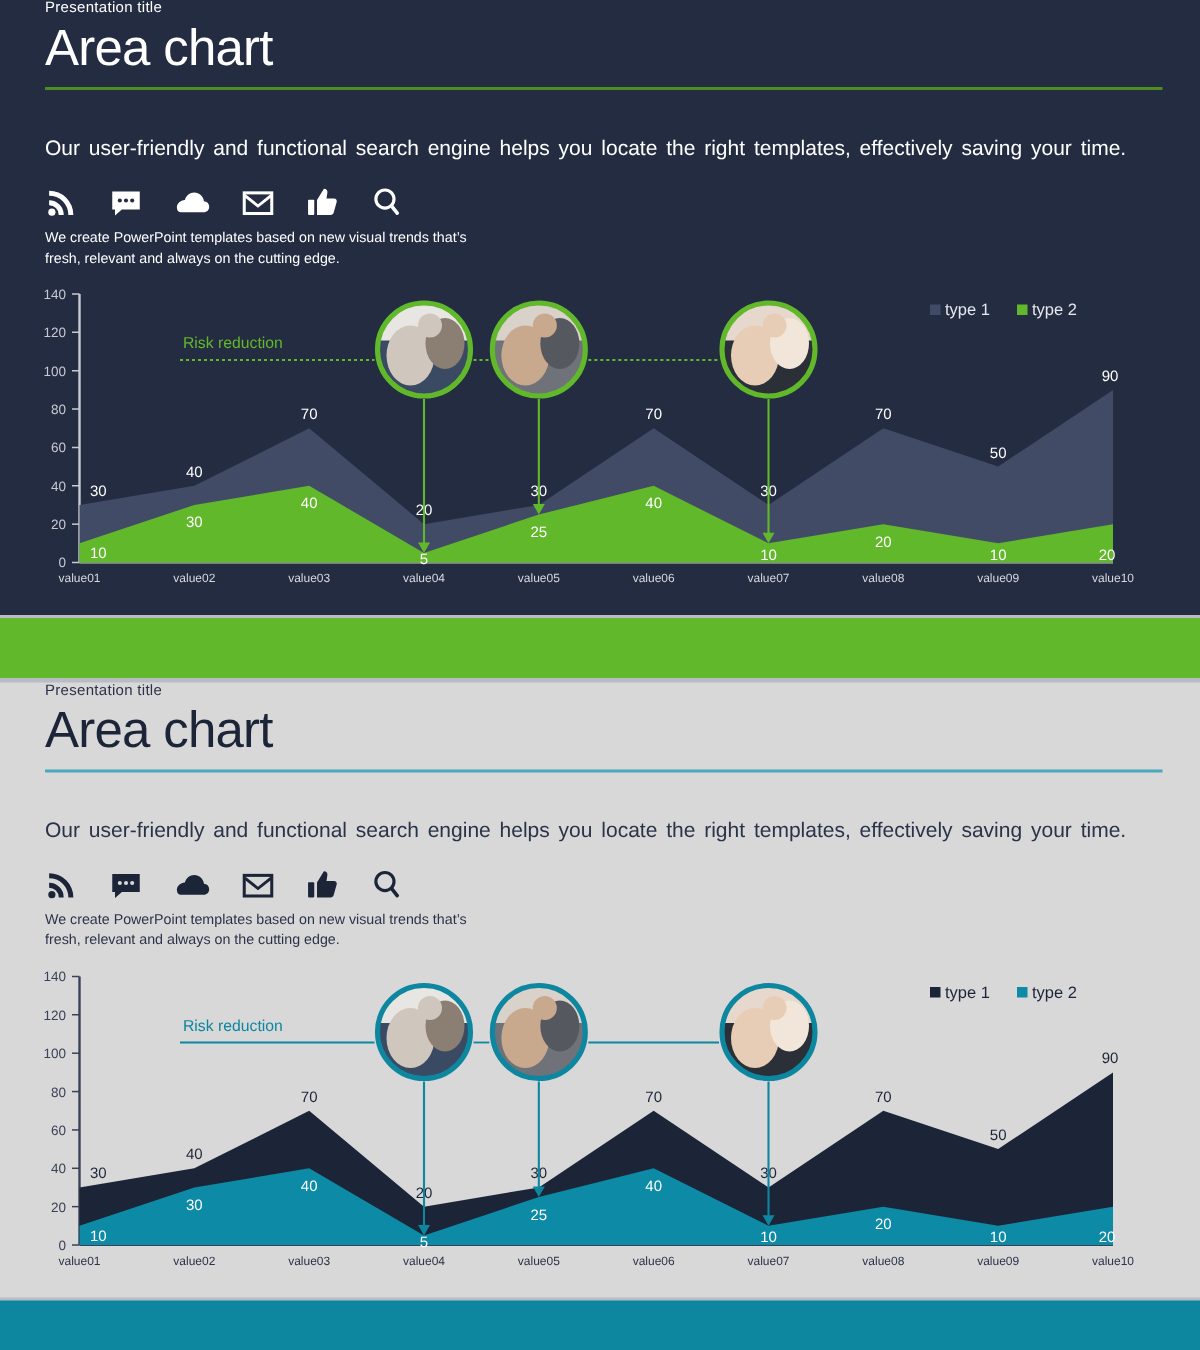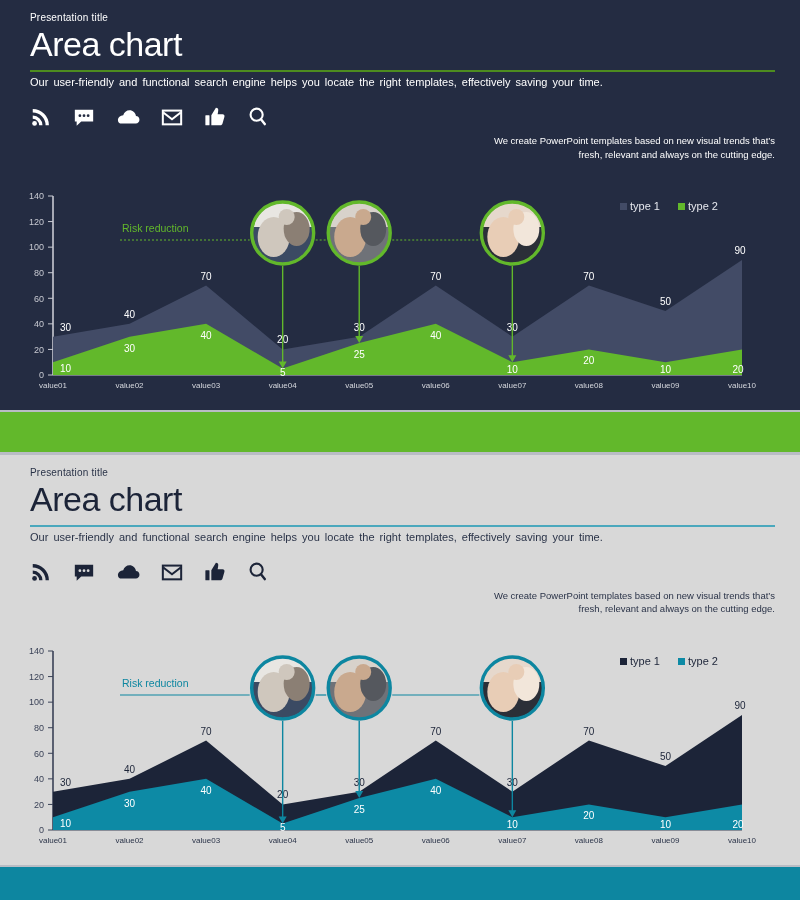--- a/index.html
+++ b/index.html
@@ -12,29 +12,29 @@
   .page { position: relative; width: 800px; height: 900px; }
 
   
   .slide { position: absolute; left: 0; width: 800px; }
   .slide-dark  { top: 0;   height: 410px; background: #242c42; }
   .band-green  { position:absolute; left:0; top:412px; width:800px; height:40px; background:#62b82b; }
   .slide-light { top: 455px; height: 410px; background: #d8d8d8; }
   .band-teal   { position:absolute; left:0; top:867px; width:800px; height:33px; background:#0d86a0; }
 
   
-  .hdr { position: absolute; left: 30px; top: 12px; width: 745px; }
+  .hdr { position: absolute; left: 30px; top: 0; width: 745px; }
   .eyebrow { font-size: 10px; letter-spacing: .2px; }
   .title { font-size: 34px; font-weight: normal; letter-spacing: -.5px; margin-top: 4px; line-height: 1; }
   .rule { height: 2px; margin-top: 9px; width: 745px; }
-  .lede { font-size: 11px; margin-top: 4px; word-spacing: 2px; }
+  .lede { font-size: 14px; margin-top: 30px; word-spacing: 2px; }
 
   .icon-row { display: flex; gap: 21px; margin-top: 16px; align-items: flex-end; height: 24px; }
   .icon-row svg { display: block; }
-  .blurb { font-size: 9.5px; margin-top: 6px; line-height: 1.45; text-align: right; }
+  .blurb { font-size: 9.5px; margin-top: 6px; line-height: 1.45; }
 
   .dark .eyebrow, .dark .title, .dark .lede, .dark .blurb { color: #ffffff; }
   .dark .rule { background: #4d8c1f; }
   .dark .icon-row svg { fill: #ffffff; }
 
   .light .eyebrow { color: #2a3348; }
   .light .title { color: #1c2438; }
   .light .lede  { color: #2a3348; }
   .light .blurb { color: #2a3348; }
   .light .rule  { background: #4aa8bd; height: 1.5px; }

